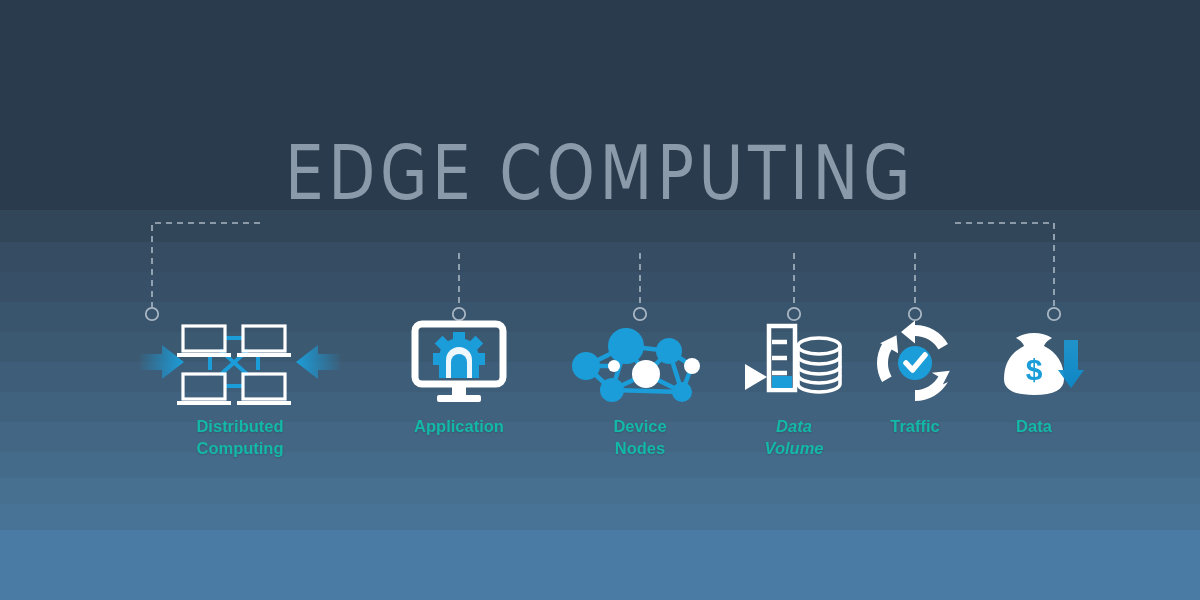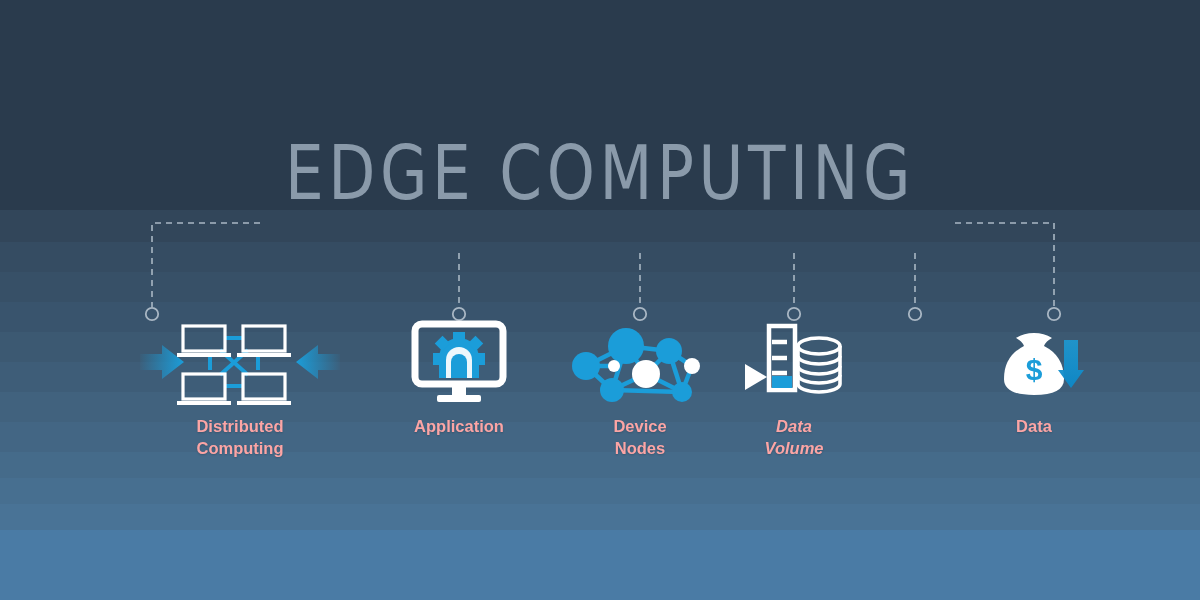--- a/index.html
+++ b/index.html
@@ -24,21 +24,21 @@
     color:#8a9aaa;
     transform:scaleX(0.92);
     white-space:nowrap;
     line-height:1;
   }
   
   .item{position:absolute;top:318px;text-align:center;}
   .icon-wrap{position:relative;height:88px;display:flex;align-items:center;justify-content:center;}
   .label{
     margin-top:10px;
-    color:#fca5a5;font-weight:bold;font-size:16.5px;line-height:1.32;
+    color:#14b8a6;font-weight:bold;font-size:16.5px;line-height:1.32;
     text-shadow:0 1px 2px rgba(0,0,0,.18);
     white-space:pre-line;
   }
 </style>
 </head>
 <body>
 
 <div id="stage">
 
   <div id="bg">
@@ -213,20 +213,36 @@
           <path d="M59 38 a21 8 0 0 0 42 0"></path>
           <path d="M59 48 a21 8 0 0 0 42 0"></path>
           <path d="M59 57 a21 8 0 0 0 42 0"></path>
         </g>
       </svg>
     </div>
     <div class="label">Data
 Volume</div>
   </div>
 
+  <div class="item" style="left:855px;width:120px;">
+    <div class="icon-wrap">
+      <svg width="90" height="88" viewBox="0 0 90 88">
+
+        <g fill="#ffffff">
+          <path d="M45 7 a38 38 0 0 1 32.9 19 l-9.5 5.5 a27 27 0 0 0 -23.4 -13.5 l0 7.5 l-14 -11.5 l14 -11.5 z"></path>
+          <path d="M12.1 26 a38 38 0 0 0 0 38 l9.5 -5.5 a27 27 0 0 1 0 -27 l6.5 3.7 l-1.6 -18 l-16.4 8 z"></path>
+          <path d="M77.9 64 a38 38 0 0 1 -32.9 19 l0 -11 a27 27 0 0 0 23.4 -13.5 l-6.5 -3.8 l17.9 -2 l-7 13.8 z"></path>
+        </g>
+
+        <circle cx="45" cy="45" r="17" fill="#1b9dd9"></circle>
+        <path d="M36 45 L42.5 52 L55 37" fill="none" stroke="#ffffff" stroke-width="5.5" stroke-linecap="round" stroke-linejoin="round"></path>
+      </svg>
+    </div>
+    <div class="label">Traffic</div>
+  </div>
 
   <div class="item" style="left:974px;width:120px;">
     <div class="icon-wrap">
       <svg width="100" height="88" viewBox="0 0 100 88">
         <defs>
           <linearGradient id="gArrowDown" x1="0" y1="0" x2="0" y2="1">
             <stop offset="0%" stop-color="#1b9dd9" stop-opacity="0.85"></stop>
             <stop offset="100%" stop-color="#0e86c4" stop-opacity="1"></stop>
           </linearGradient>
         </defs>

